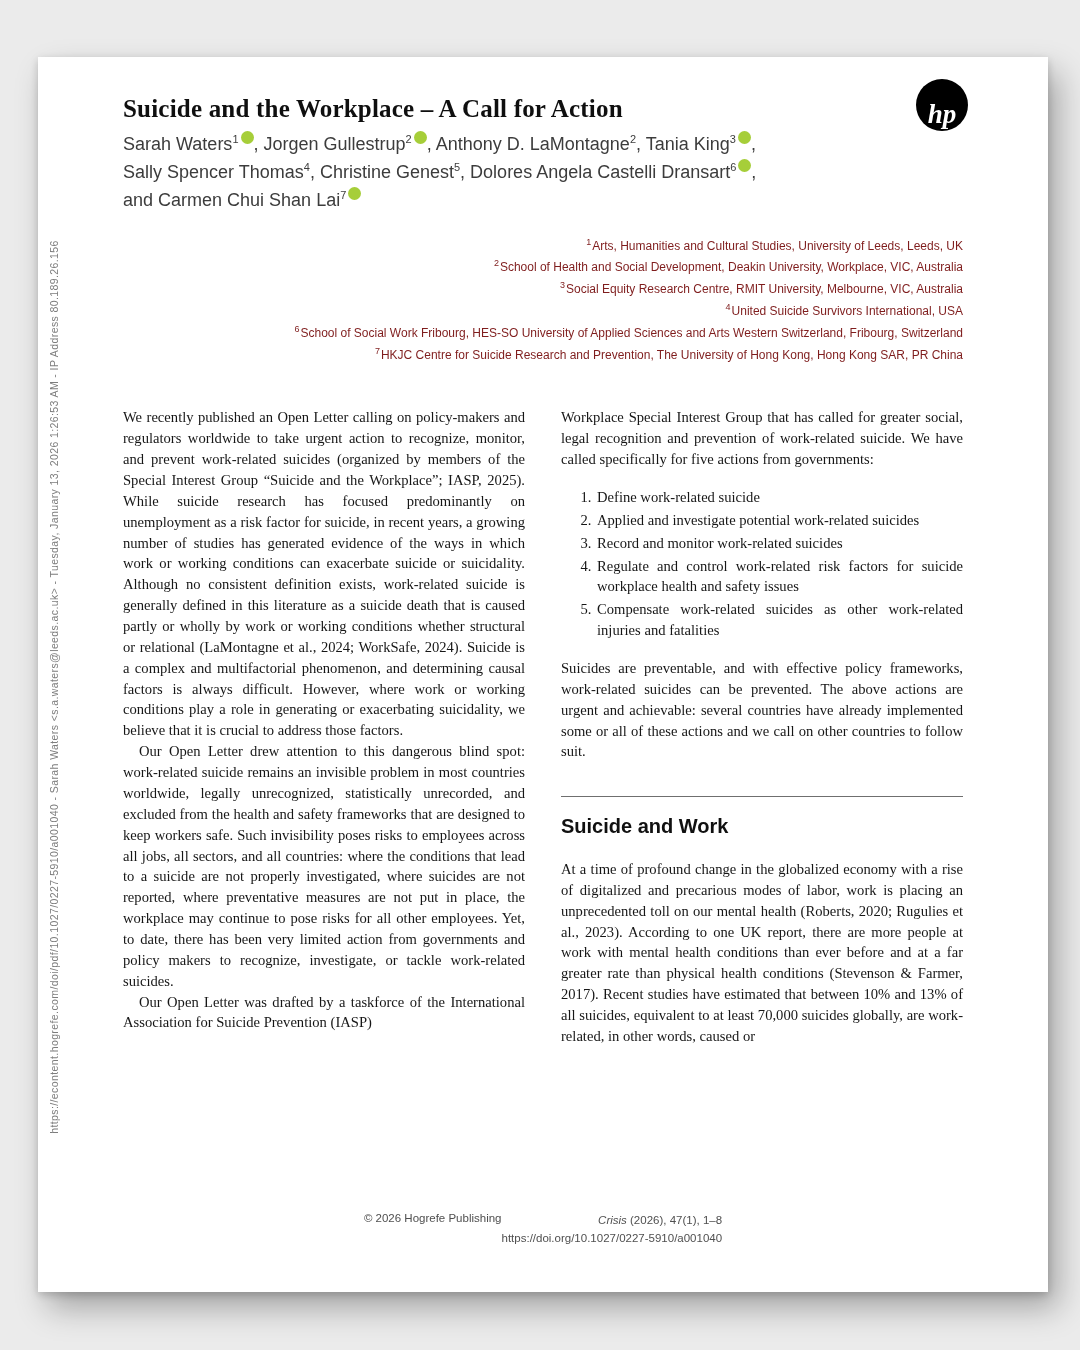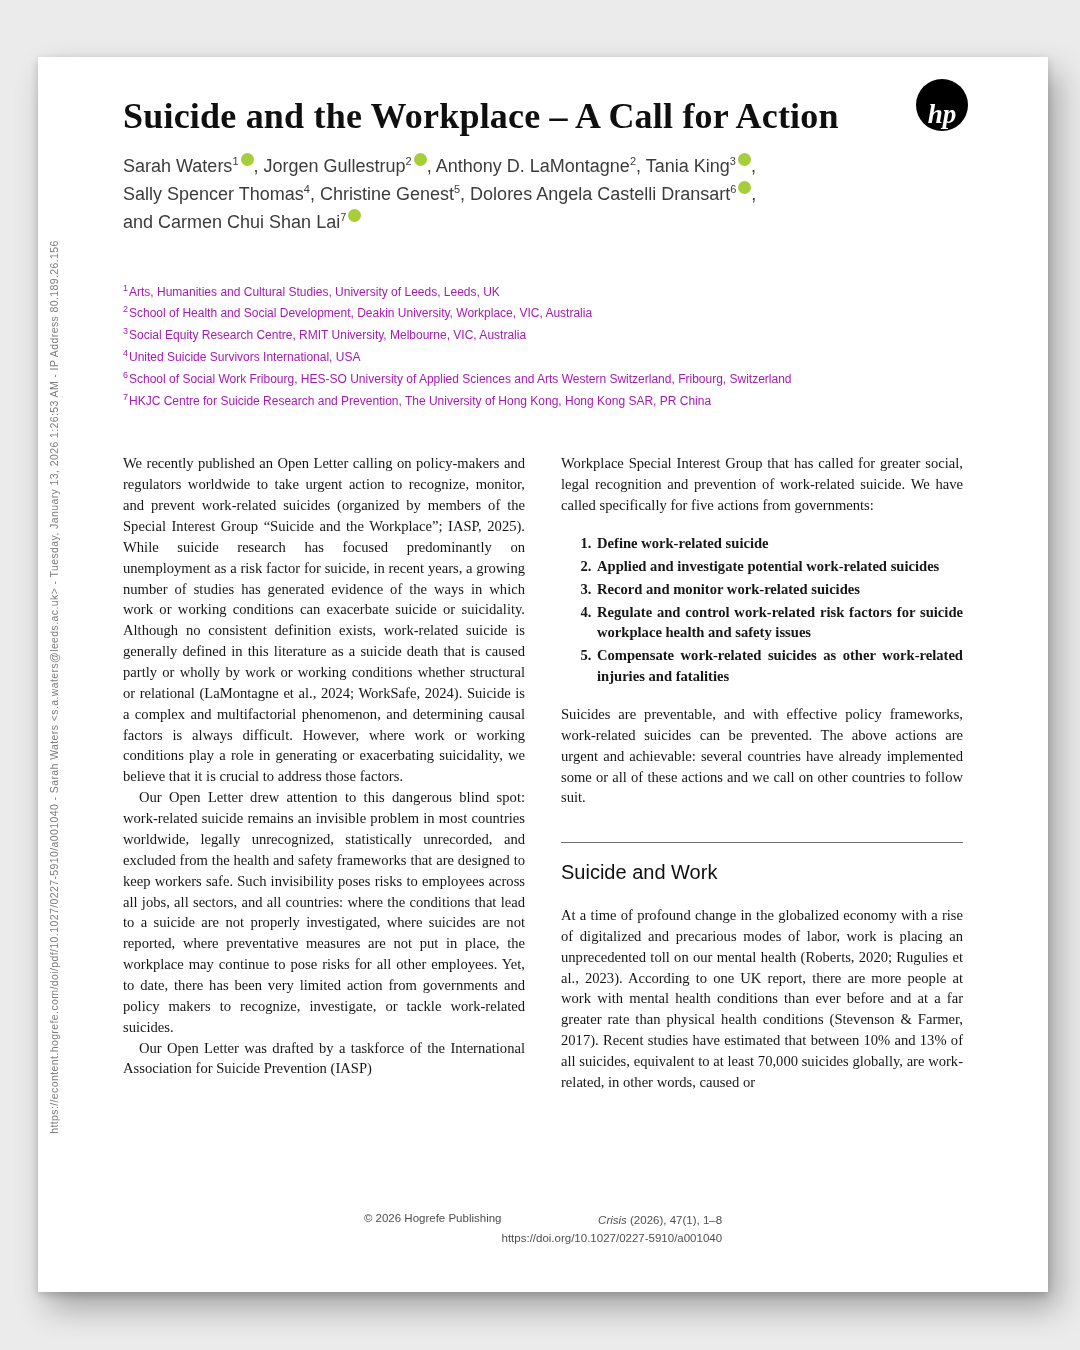--- a/index.html
+++ b/index.html
@@ -32,53 +32,53 @@
     border-radius:50%; background:#000;
     display:flex; align-items:flex-end; justify-content:center;
   }
   .logo span {
     color:#fff; font-family:"Liberation Serif", serif; font-style:italic;
     font-weight:bold; font-size:27px; line-height:1; padding-bottom:3px;
   }
 
   h1.title {
     margin-top:12px; font-family:"Liberation Serif", serif; font-weight:bold;
-    font-size:36px; color:#0f0f0f; letter-spacing:0.2px;
+    font-size:25px; color:#0f0f0f; letter-spacing:0.2px;
   }
 
   .authors {
-    margin-top:16px; font-family:"Liberation Sans", sans-serif;
+    margin-top:8px; font-family:"Liberation Sans", sans-serif;
     font-size:18px; color:#3c3c3c; line-height:1.55; max-width:860px;
   }
   .authors sup { font-size:11px; }
   .orcid {
     display:inline-block; width:13px; height:13px; border-radius:50%;
     background:#A6CE39; vertical-align:6px; margin-left:2px;
   }
 
   .affiliations {
-    margin-top:44px; font-family:"Liberation Sans", sans-serif;
-    font-size:12px; color:#a21caf; line-height:1.65;
+    margin-top:20px; font-family:"Liberation Sans", sans-serif;
+    font-size:12px; color:#7f1d1d; line-height:1.65;text-align:right;
   }
   .aff sup { font-size:9px; margin-right:1px; }
 
   .columns { display:flex; gap:36px; margin-top:42px; }
   .col {
     flex:1; font-family:"Liberation Serif", serif; font-size:14.6px;
     line-height:1.43; color:#161616; text-align:justify; hyphens:auto;
   }
   .col p { margin:0; }
   .col p.ind { text-indent:16px; }
 
-  ol.actions { margin:17px 0 17px 0; padding-left:34px;font-weight:bold; }
+  ol.actions { margin:17px 0 17px 0; padding-left:34px; }
   ol.actions li { padding-left:2px; margin-bottom:2px; text-align:justify; }
 
   h2.section-head {
     margin:34px 0 18px 0; padding-top:15px; border-top:1.5px solid #6f6f6f;
-    font-family:"Liberation Sans", sans-serif; font-size:20px; font-weight:normal;
+    font-family:"Liberation Sans", sans-serif; font-size:20px; font-weight:bold;
     color:#101010;
   }
 
   .footer {
     position:absolute; left:85px; right:85px; bottom:44px;
     display:flex; justify-content:center; align-items:flex-start;
     font-family:"Liberation Sans", sans-serif; font-size:11.5px; color:#4f4f4f;
   }
   .footer .right { text-align:right; line-height:1.55; }
   .footer .it { font-style:italic; }

